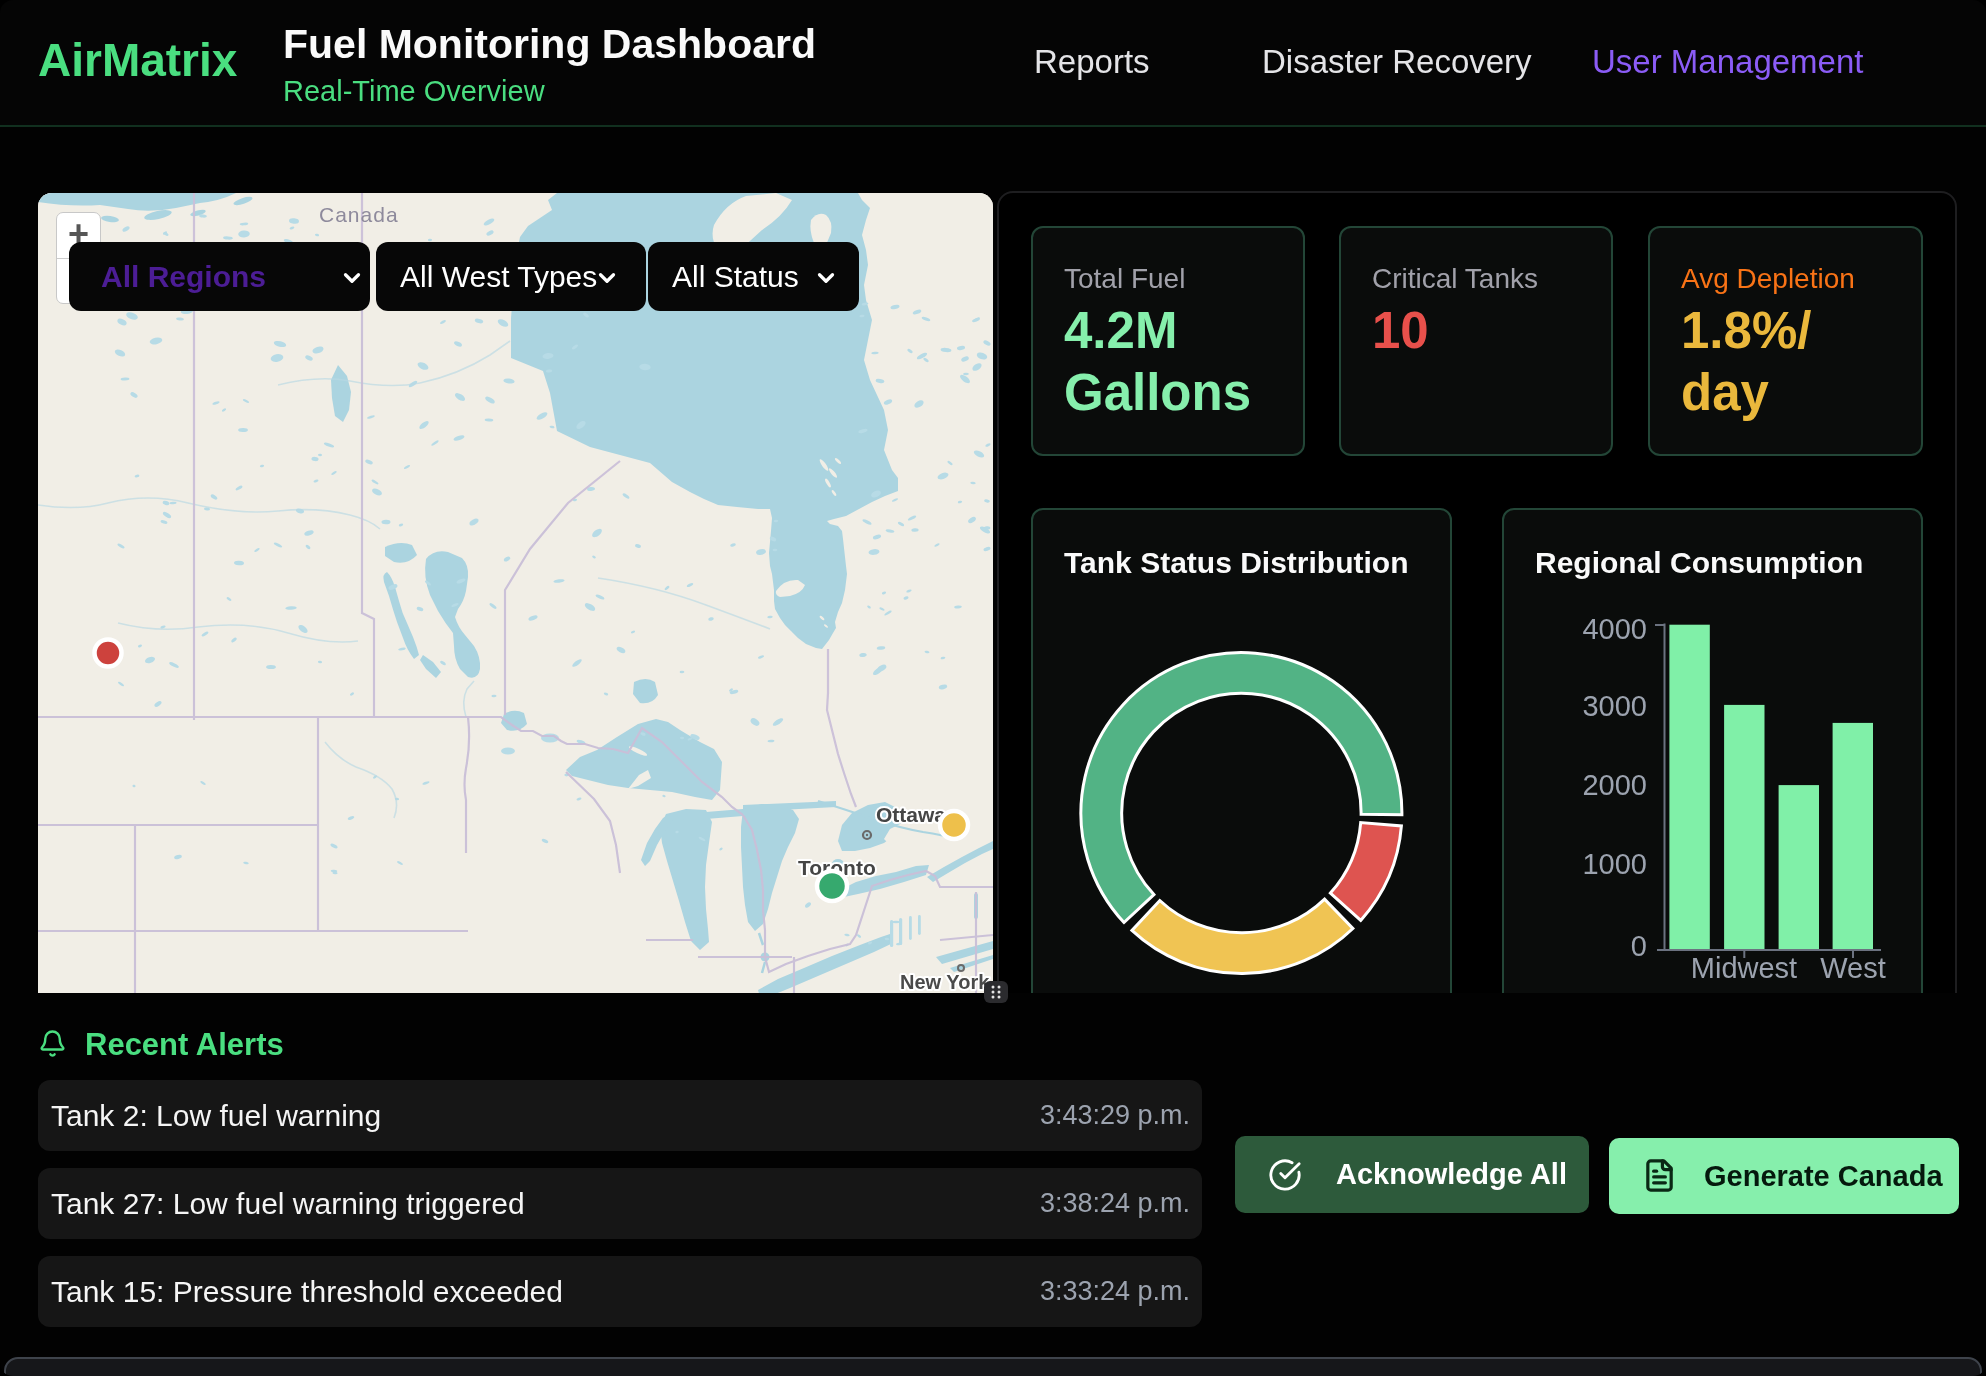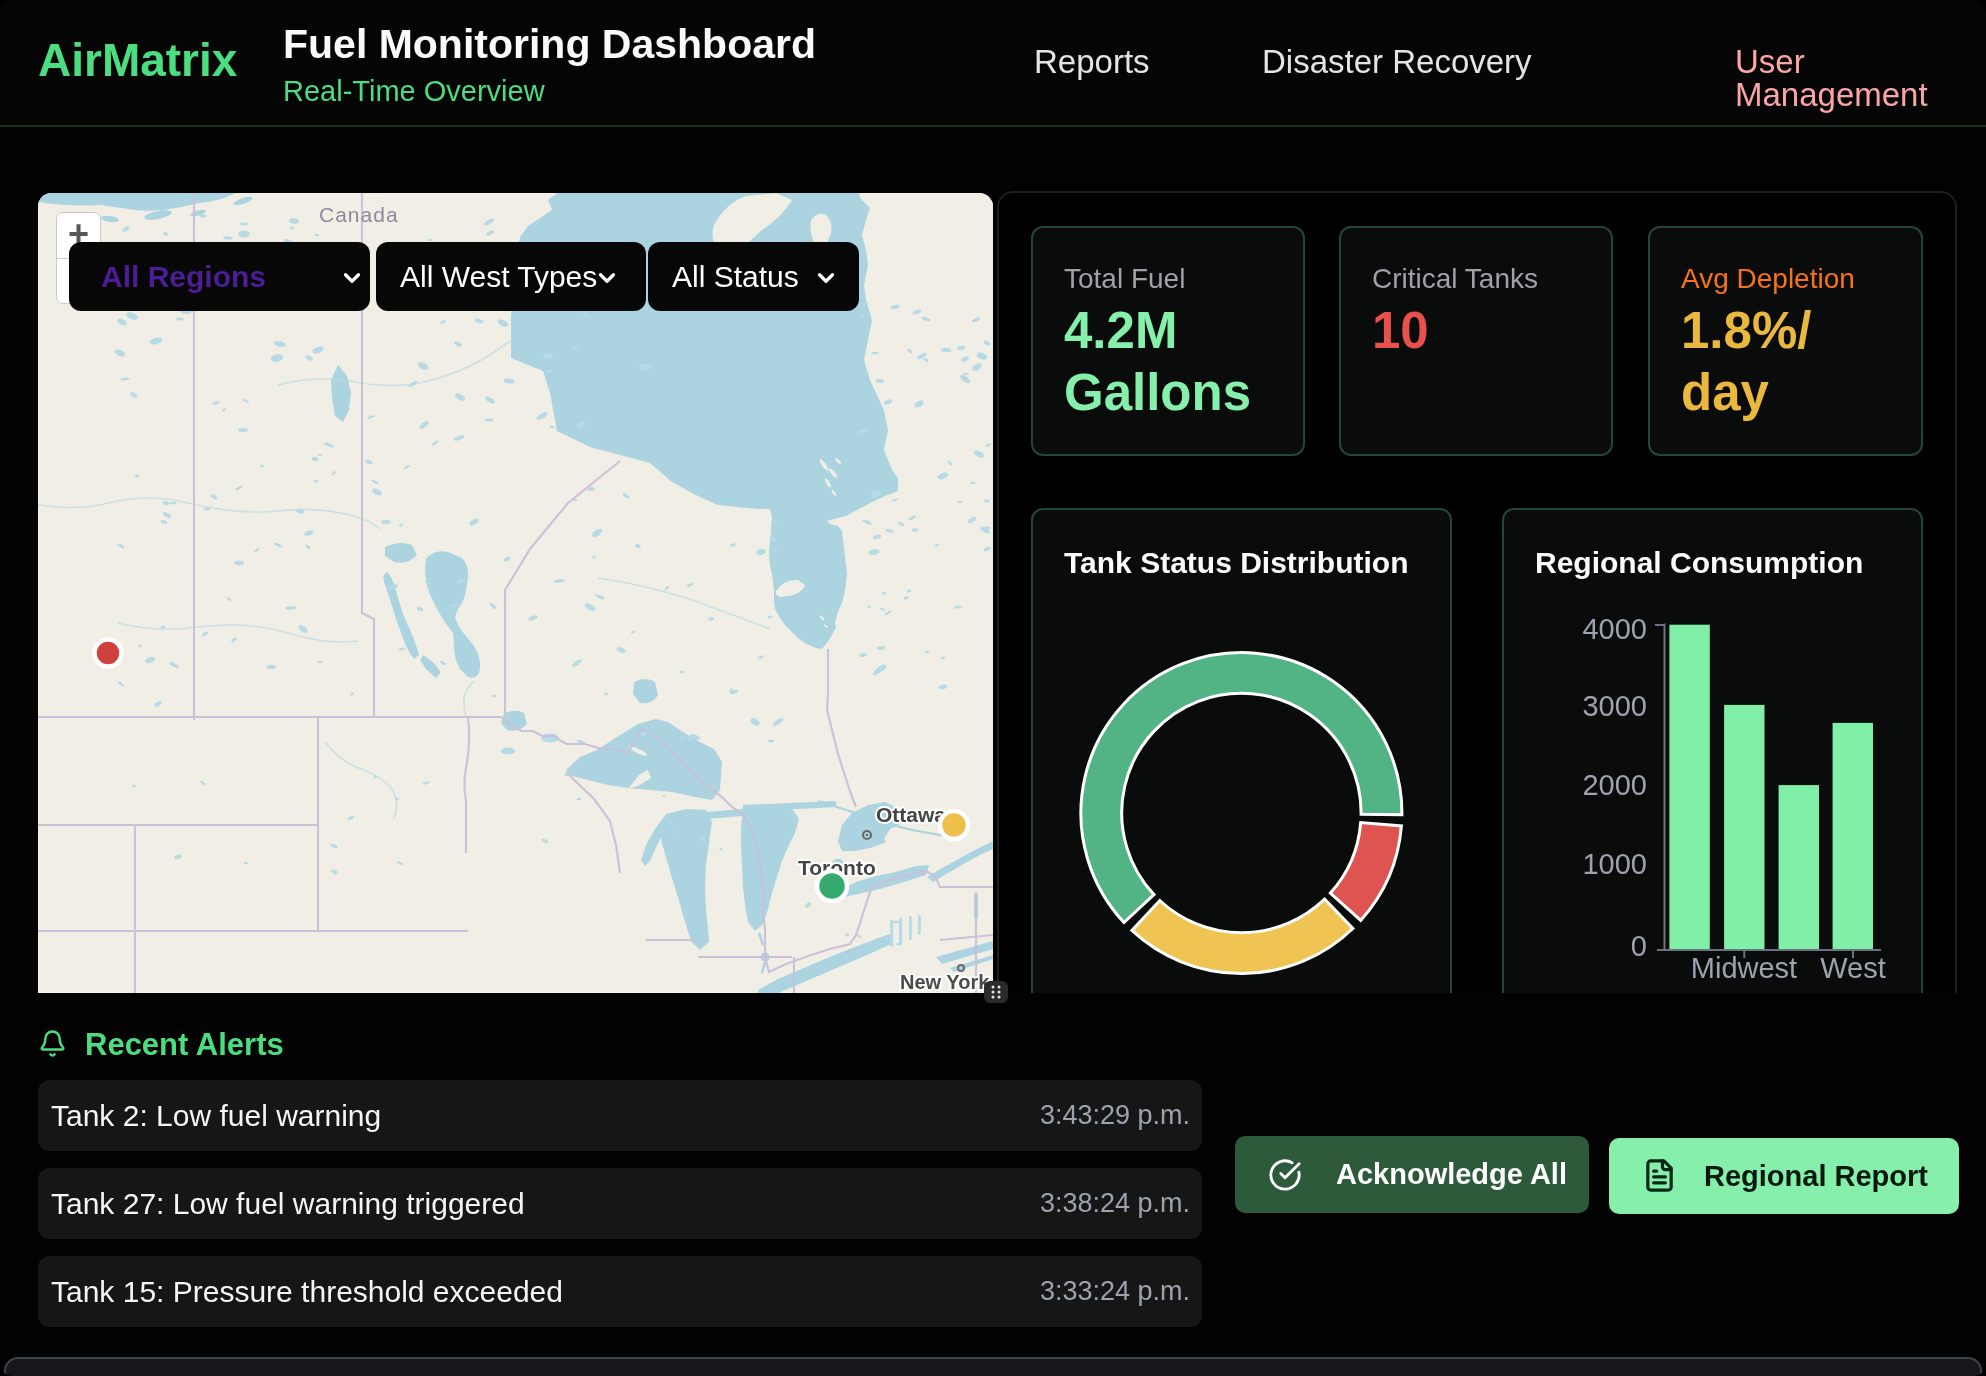--- a/index.html
+++ b/index.html
@@ -9,21 +9,21 @@
 </style></head>
 <body>
 <div class="page">
 
   <div class="abs" style="left:0;top:0;width:1986px;height:127px;background:#050505;border-bottom:2px solid #11301f;"></div>
   <div class="abs" style="left:38px;top:37px;font-size:46px;font-weight:bold;color:#4ade80;line-height:46px;">AirMatrix</div>
   <div class="abs" style="left:283px;top:24px;font-size:41px;font-weight:bold;color:#fafafa;line-height:41px;">Fuel Monitoring Dashboard</div>
   <div class="abs" style="left:283px;top:77px;font-size:29px;color:#4ade80;line-height:29px;">Real-Time Overview</div>
   <div class="abs" style="left:1034px;top:45px;font-size:33px;color:#e4e4e7;line-height:33px;">Reports</div>
   <div class="abs" style="left:1262px;top:45px;font-size:33px;color:#e4e4e7;line-height:33px;">Disaster Recovery</div>
-  <div class="abs" style="left:1735px;top:45px;font-size:33px;color:#fca5a5;line-height:33px;">User Management</div>
+  <div class="abs" style="left:1592px;top:45px;font-size:33px;color:#8b5cf6;line-height:33px;">User Management</div>
 
   <div class="abs" style="left:38px;top:193px;width:955px;height:800px;border-radius:14px 14px 0 0;overflow:hidden;background:#f1eee6;">
     <svg id="mapsvg" width="955" height="800" viewBox="0 0 955 800" style="position:absolute;left:0;top:0">
         <rect width="955" height="800" fill="#f1eee6"></rect>
         <path d="M 519 0 L 510 7 L 514 17 L 502 25 L 490 33 L 482 44 L 478 64 L 476 87 L 473 125 L 473 165 L 505 178 L 512 200 L 519 238 L 552 254 L 582 262 L 612 270 L 634 289 L 652 299 L 666 306 L 680 312 L 699 314 L 720 316 L 732 316 L 734 325 L 733 338 L 732 349 L 731 360 L 732 373 L 734 381 L 736 397 L 736 408 L 737 416 L 742 425 L 747 432 L 753 438 L 760 445 L 768 451 L 778 455 L 784 456 L 791 447 L 795 440 L 798 435 L 797 429 L 800 419 L 804 410 L 807 397 L 809 381 L 808 373 L 807 364 L 805 346 L 804 338 L 800 333 L 792 331 L 789 328 L 796 326 L 808 323 L 821 316 L 834 309 L 847 303 L 860 298 L 860 285 L 854 277 L 846 257 L 850 237 L 846 217 L 839 202 L 832 187 L 826 167 L 830 147 L 834 127 L 828 107 L 826 92 L 830 72 L 828 57 L 824 42 L 828 27 L 832 15 L 824 7 L 820 0 Z" fill="#abd4e0"></path>
         <path d="M0 0 L198 0 Q182 8 162 10 L138 15 Q112 20 90 16 L62 12 Q32 14 0 9 Z" fill="#abd4e0"></path>
         <g fill="#abd4e0">
           <ellipse cx="120" cy="22" rx="14" ry="4" transform="rotate(-12 120 22)"></ellipse>
           <ellipse cx="72" cy="26" rx="9" ry="3" transform="rotate(8 72 26)"></ellipse>
           <ellipse cx="160" cy="20" rx="8" ry="2.5" transform="rotate(-15 160 20)"></ellipse>
@@ -466,21 +466,21 @@
   <div class="abs" style="left:1336px;top:1136px;height:77px;line-height:77px;font-size:29px;font-weight:bold;color:#fff;">Acknowledge All</div>
 
   <div class="abs" style="left:1609px;top:1138px;width:350px;height:76px;background:#86efac;border-radius:10px;"></div>
   <svg class="abs" style="left:1642px;top:1158px;" width="35" height="35" viewBox="0 0 24 24" fill="none" stroke="#0a2815" stroke-width="2.2" stroke-linecap="round" stroke-linejoin="round">
       <path d="M15 2H6a2 2 0 0 0-2 2v16a2 2 0 0 0 2 2h12a2 2 0 0 0 2-2V7Z"></path>
       <path d="M14 2v4a2 2 0 0 0 2 2h4"></path>
       <path d="M16 13H8"></path>
       <path d="M16 17H8"></path>
       <path d="M10 9H8"></path>
     </svg>
-  <div class="abs" style="left:1704px;top:1138px;height:76px;line-height:76px;font-size:29px;font-weight:bold;color:#05190d;">Regional Report</div>
+  <div class="abs" style="left:1704px;top:1138px;height:76px;line-height:76px;font-size:29px;font-weight:bold;color:#05190d;">Generate Canada</div>
 
   <div class="abs" style="left:4px;top:1357px;width:1978px;height:40px;background:#16171a;border:2px solid #3e434b;border-radius:14px;"></div>
 
   <div class="abs" style="left:984px;top:981px;width:24px;height:22px;background:#2b2b2e;border-radius:6px;z-index:5;"></div>
   <svg class="abs" style="left:984px;top:981px;z-index:6;" width="24" height="22" viewBox="0 0 24 22">
     <g fill="#e5e5e5">
         <circle cx="9" cy="6" r="1.5"></circle>
         <circle cx="15" cy="6" r="1.5"></circle>
         <circle cx="9" cy="11" r="1.5"></circle>
         <circle cx="15" cy="11" r="1.5"></circle>

